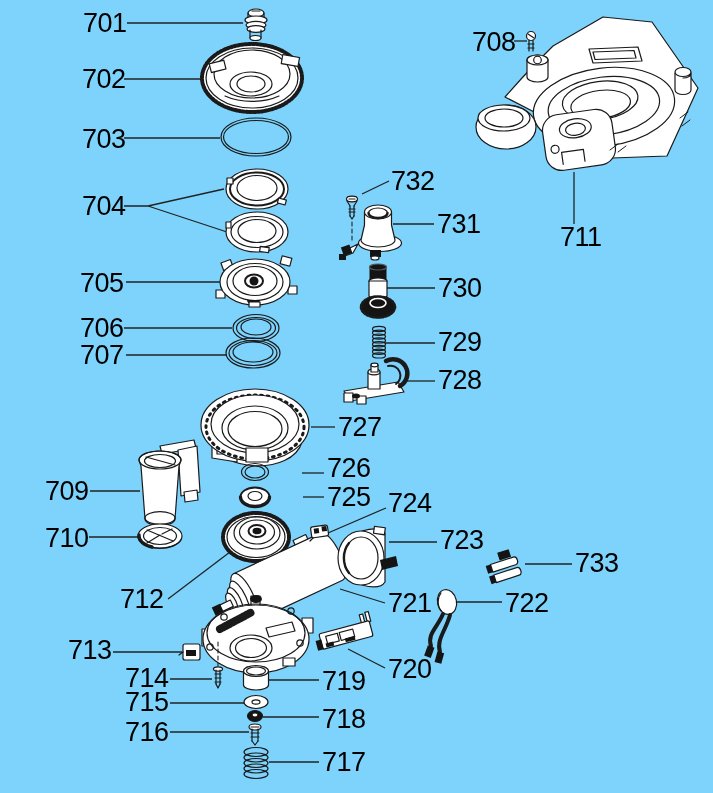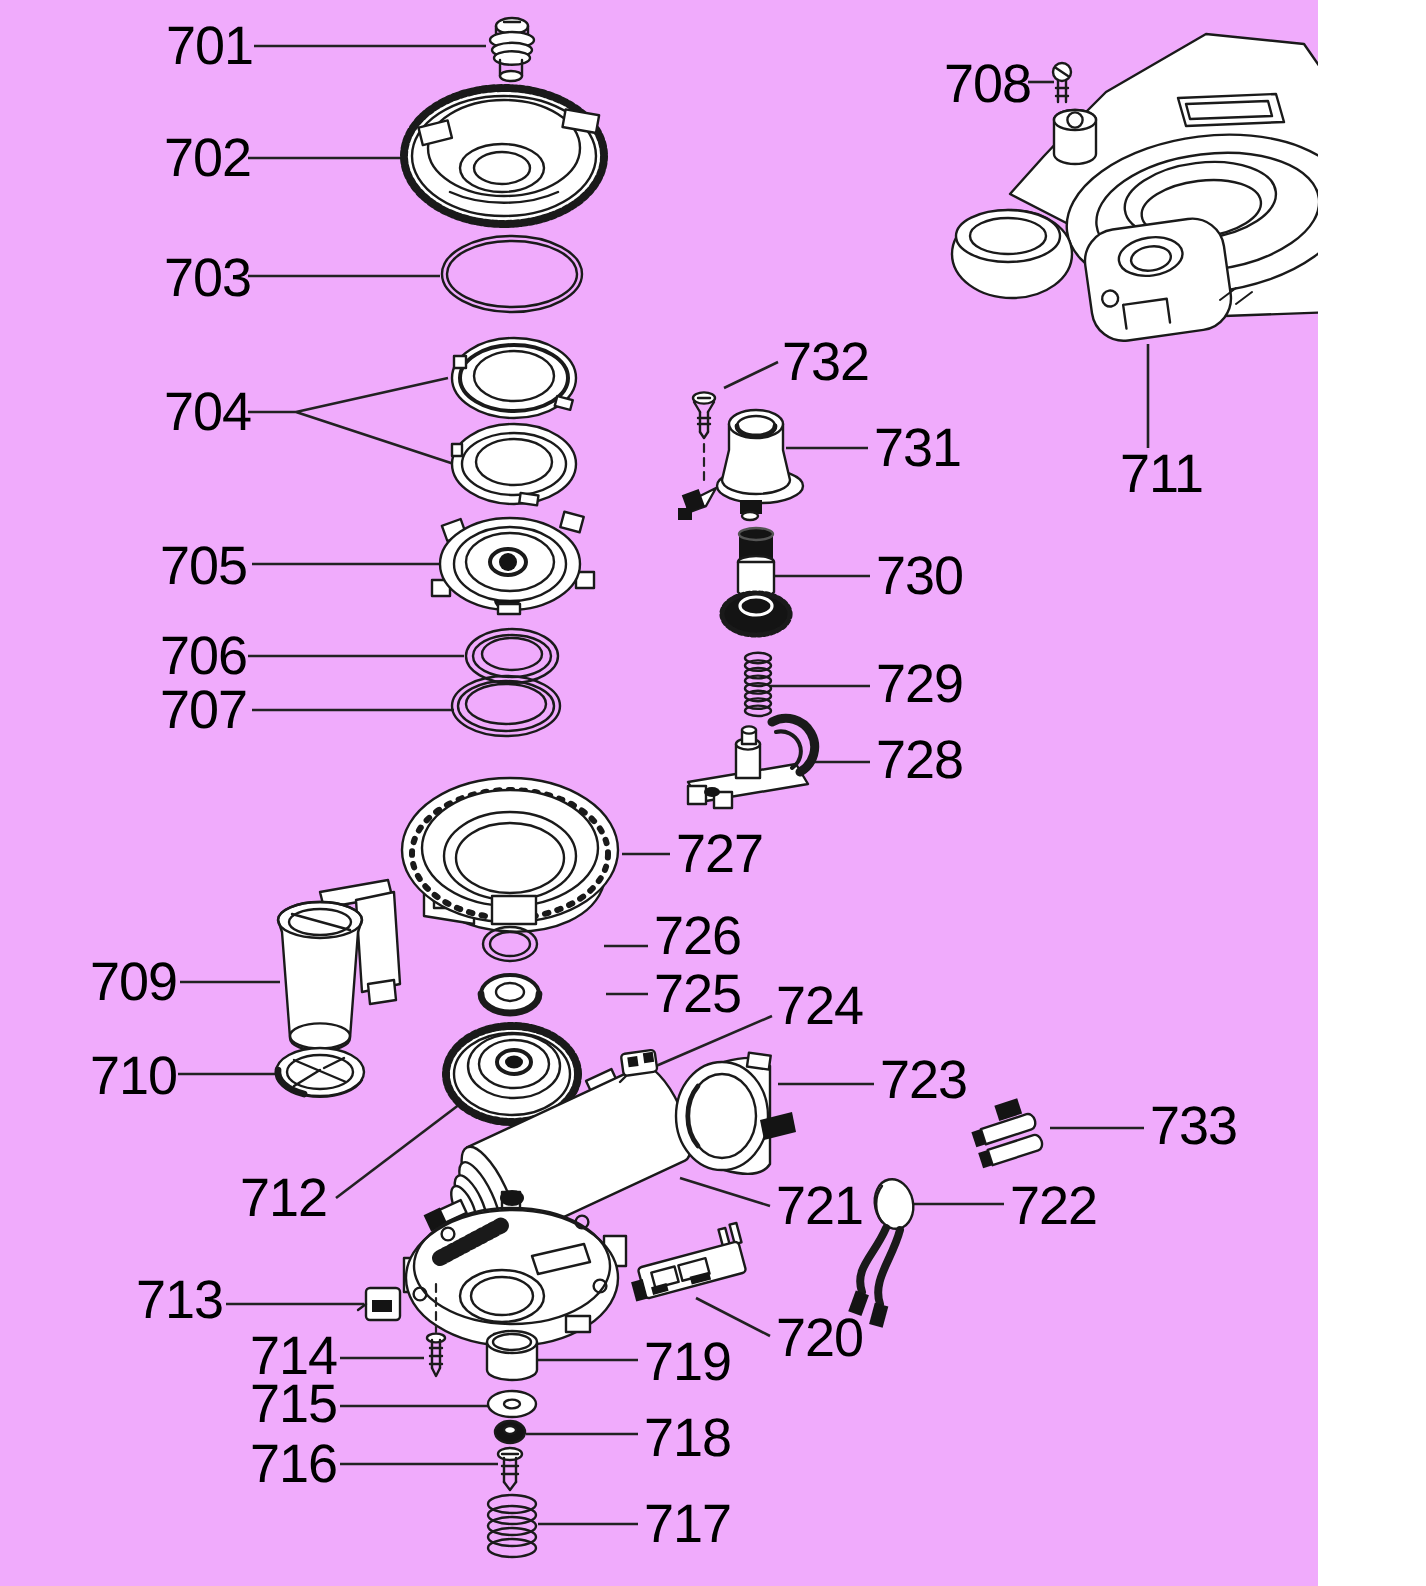--- a/index.html
+++ b/index.html
@@ -1,16 +1,16 @@
 <!DOCTYPE html>
 <html><head>
 <meta charset="utf-8">
 <style>
   html,body{margin:0;padding:0;background:#fff;}
-  .canvas{position:relative;width:659px;height:793px;background:#f0abfc;overflow:hidden;text-decoration:underline;}
+  .canvas{position:relative;width:713px;height:793px;background:#7dd3fc;overflow:hidden;text-decoration:underline;}
   svg{display:block;}
   svg text.lbl{
     font-family:"Liberation Sans", sans-serif;
     font-size:27px;
     letter-spacing:-0.5px;
     fill:#000;
   }
   .part{stroke:#1a1a1a;stroke-width:1.2;fill:none;stroke-linecap:round;stroke-linejoin:round;}
   .fw{fill:#ffffff;}
   .dk{fill:#141414;stroke:none;}

